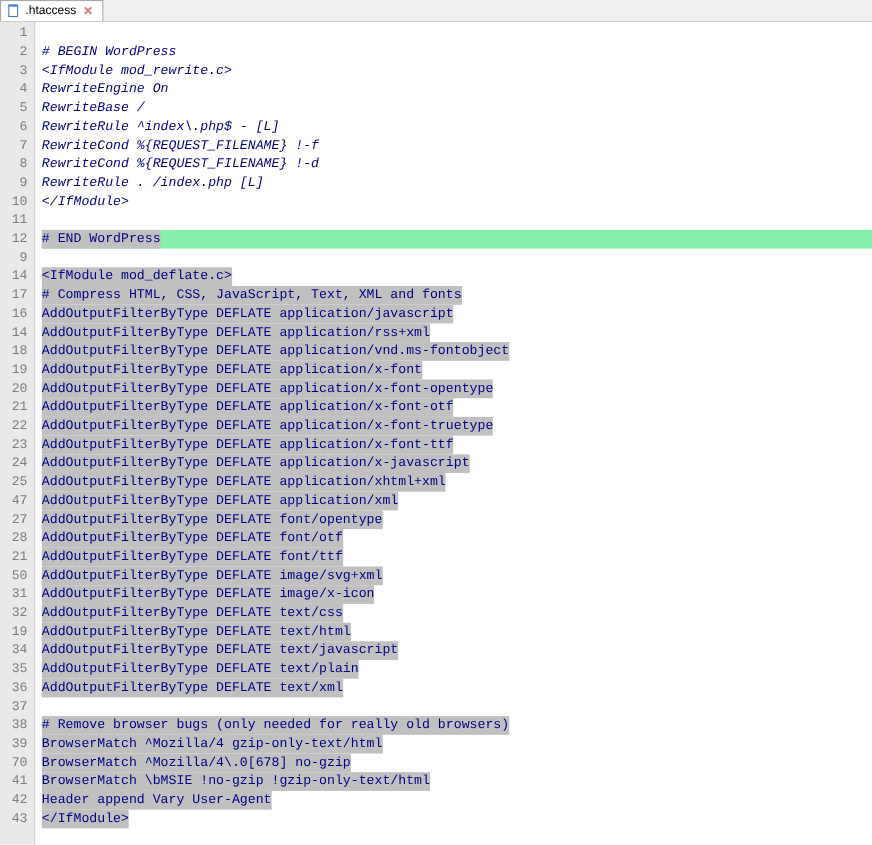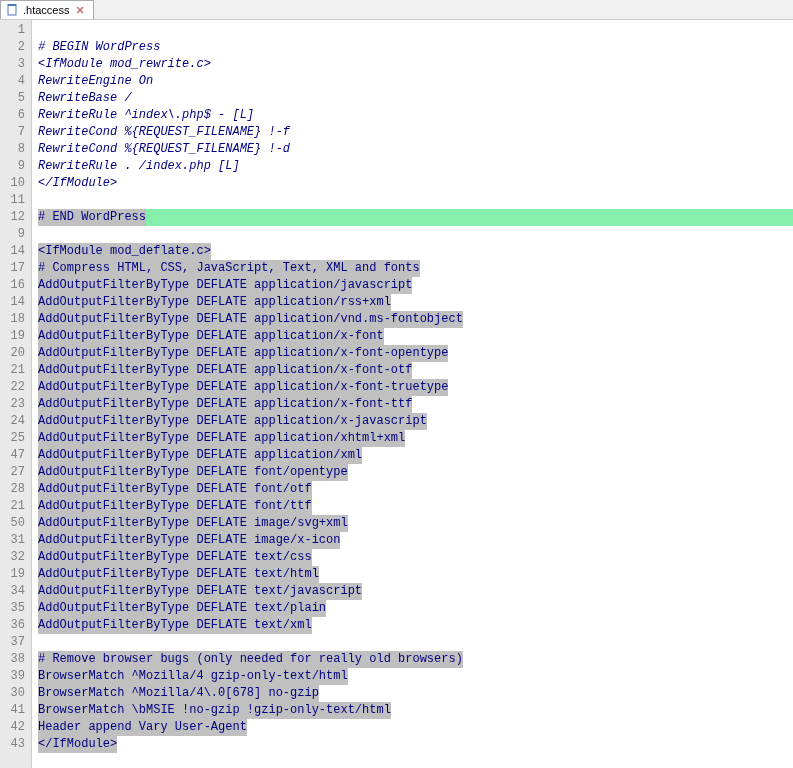--- a/index.html
+++ b/index.html
@@ -132,19 +132,19 @@
       <div class="ln">50</div>
       <div class="ln">31</div>
       <div class="ln">32</div>
       <div class="ln">19</div>
       <div class="ln">34</div>
       <div class="ln">35</div>
       <div class="ln">36</div>
       <div class="ln">37</div>
       <div class="ln">38</div>
       <div class="ln">39</div>
-      <div class="ln">30</div>
+      <div class="ln">70</div>
       <div class="ln">41</div>
       <div class="ln">42</div>
       <div class="ln">43</div>
     </div>
   <div class="code"><div class="row"><span class="plain"></span></div><div class="row"><span class="plain"># BEGIN WordPress</span></div><div class="row"><span class="plain">&lt;IfModule mod_rewrite.c&gt;</span></div><div class="row"><span class="plain">RewriteEngine On</span></div><div class="row"><span class="plain">RewriteBase /</span></div><div class="row"><span class="plain">RewriteRule ^index\.php$ - [L]</span></div><div class="row"><span class="plain">RewriteCond %{REQUEST_FILENAME} !-f</span></div><div class="row"><span class="plain">RewriteCond %{REQUEST_FILENAME} !-d</span></div><div class="row"><span class="plain">RewriteRule . /index.php [L]</span></div><div class="row"><span class="plain">&lt;/IfModule&gt;</span></div><div class="row"><span class="plain"></span></div><div class="row active"><span class="sel"># END WordPress</span></div><div class="row"><span class="plain"></span></div><div class="row"><span class="sel">&lt;IfModule mod_deflate.c&gt;</span></div><div class="row"><span class="sel"># Compress HTML, CSS, JavaScript, Text, XML and fonts</span></div><div class="row"><span class="sel">AddOutputFilterByType DEFLATE application/javascript</span></div><div class="row"><span class="sel">AddOutputFilterByType DEFLATE application/rss+xml</span></div><div class="row"><span class="sel">AddOutputFilterByType DEFLATE application/vnd.ms-fontobject</span></div><div class="row"><span class="sel">AddOutputFilterByType DEFLATE application/x-font</span></div><div class="row"><span class="sel">AddOutputFilterByType DEFLATE application/x-font-opentype</span></div><div class="row"><span class="sel">AddOutputFilterByType DEFLATE application/x-font-otf</span></div><div class="row"><span class="sel">AddOutputFilterByType DEFLATE application/x-font-truetype</span></div><div class="row"><span class="sel">AddOutputFilterByType DEFLATE application/x-font-ttf</span></div><div class="row"><span class="sel">AddOutputFilterByType DEFLATE application/x-javascript</span></div><div class="row"><span class="sel">AddOutputFilterByType DEFLATE application/xhtml+xml</span></div><div class="row"><span class="sel">AddOutputFilterByType DEFLATE application/xml</span></div><div class="row"><span class="sel">AddOutputFilterByType DEFLATE font/opentype</span></div><div class="row"><span class="sel">AddOutputFilterByType DEFLATE font/otf</span></div><div class="row"><span class="sel">AddOutputFilterByType DEFLATE font/ttf</span></div><div class="row"><span class="sel">AddOutputFilterByType DEFLATE image/svg+xml</span></div><div class="row"><span class="sel">AddOutputFilterByType DEFLATE image/x-icon</span></div><div class="row"><span class="sel">AddOutputFilterByType DEFLATE text/css</span></div><div class="row"><span class="sel">AddOutputFilterByType DEFLATE text/html</span></div><div class="row"><span class="sel">AddOutputFilterByType DEFLATE text/javascript</span></div><div class="row"><span class="sel">AddOutputFilterByType DEFLATE text/plain</span></div><div class="row"><span class="sel">AddOutputFilterByType DEFLATE text/xml</span></div><div class="row"><span class="plain"></span></div><div class="row"><span class="sel"># Remove browser bugs (only needed for really old browsers)</span></div><div class="row"><span class="sel">BrowserMatch ^Mozilla/4 gzip-only-text/html</span></div><div class="row"><span class="sel">BrowserMatch ^Mozilla/4\.0[678] no-gzip</span></div><div class="row"><span class="sel">BrowserMatch \bMSIE !no-gzip !gzip-only-text/html</span></div><div class="row"><span class="sel">Header append Vary User-Agent</span></div><div class="row"><span class="sel">&lt;/IfModule&gt;</span></div></div>
 </div>
 
 </body></html>

